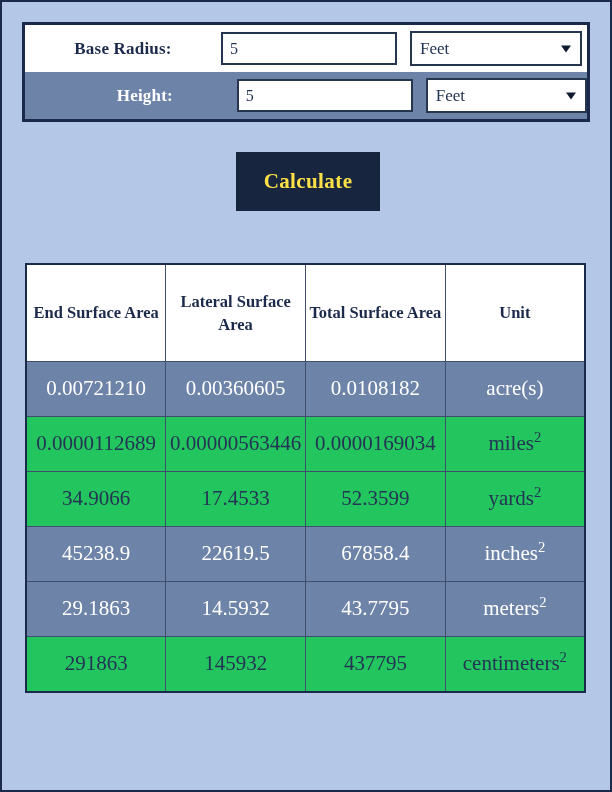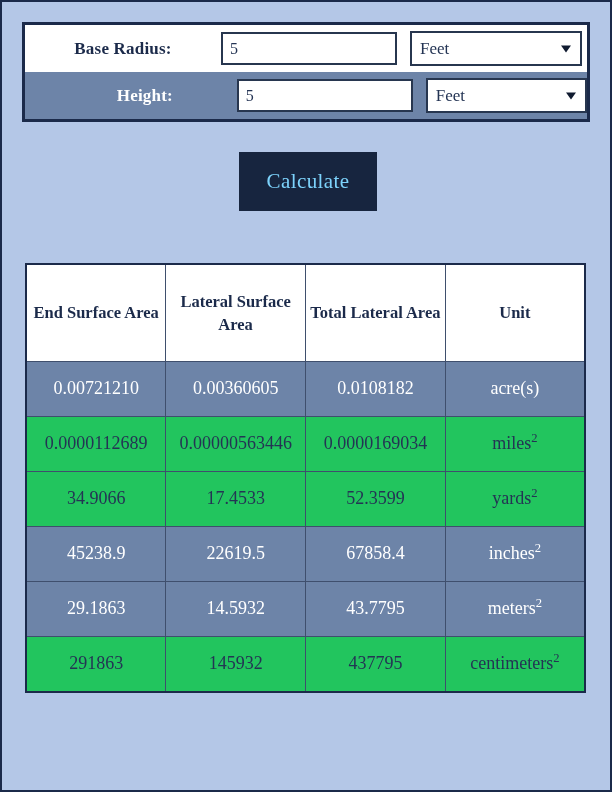--- a/index.html
+++ b/index.html
@@ -95,25 +95,25 @@
   .calc-wrap {
     position: absolute;
     left: 0;
     top: 150px;
     width: 612px;
     text-align: center;
   }
   .calc-button {
     display: inline-block;
     background: #17253f;
-    color: #7dd3fc;
+    color: #fde047;
     border: none;
     font-family: "Liberation Serif", "DejaVu Serif", serif;
     font-size: 21px;
-    font-weight: normal;
+    font-weight: bold;
     padding: 17px 28px;
     letter-spacing: .4px;
     cursor: pointer;
   }
 
   
   .results-table {
     position: absolute;
     left: 23px;
     top: 261px;
@@ -121,21 +121,21 @@
     border-collapse: collapse;
     table-layout: fixed;
     border: 2px solid #1b2a4a;
     background: #ffffff;
   }
   .results-table th,
   .results-table td {
     border: 1px solid #3f4f6d;
     text-align: center;
     vertical-align: middle;
-    font-size: 18px;
+    font-size: 21px;
     padding: 4px 3px;
     line-height: 1.3;
     word-wrap: break-word;
     overflow-wrap: break-word;
   }
   .results-table th {
     height: 88px;
     font-weight: bold;
     font-size: 16.5px;
     color: #1b2a4a;
@@ -179,21 +179,21 @@
 
 <div class="calc-wrap">
   <button class="calc-button">Calculate</button>
 </div>
 
 <table class="results-table">
   <thead>
     <tr>
       <th>End Surface Area</th>
       <th>Lateral Surface Area</th>
-      <th>Total Lateral Area</th>
+      <th>Total Surface Area</th>
       <th>Unit</th>
     </tr>
   </thead>
   <tbody id="results-body">
       <tr class="even">
         <td>0.00721210</td>
         <td>0.00360605</td>
         <td>0.0108182</td>
         <td class="unit-cell">acre(s)</td>
       </tr>

